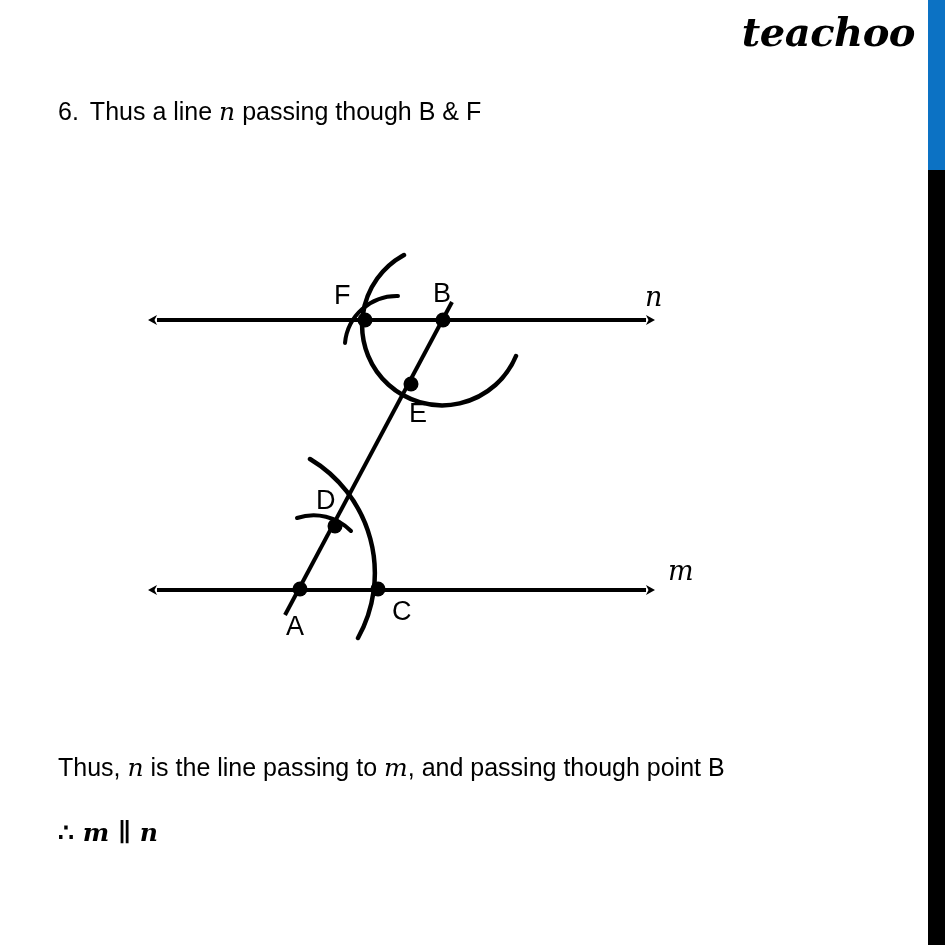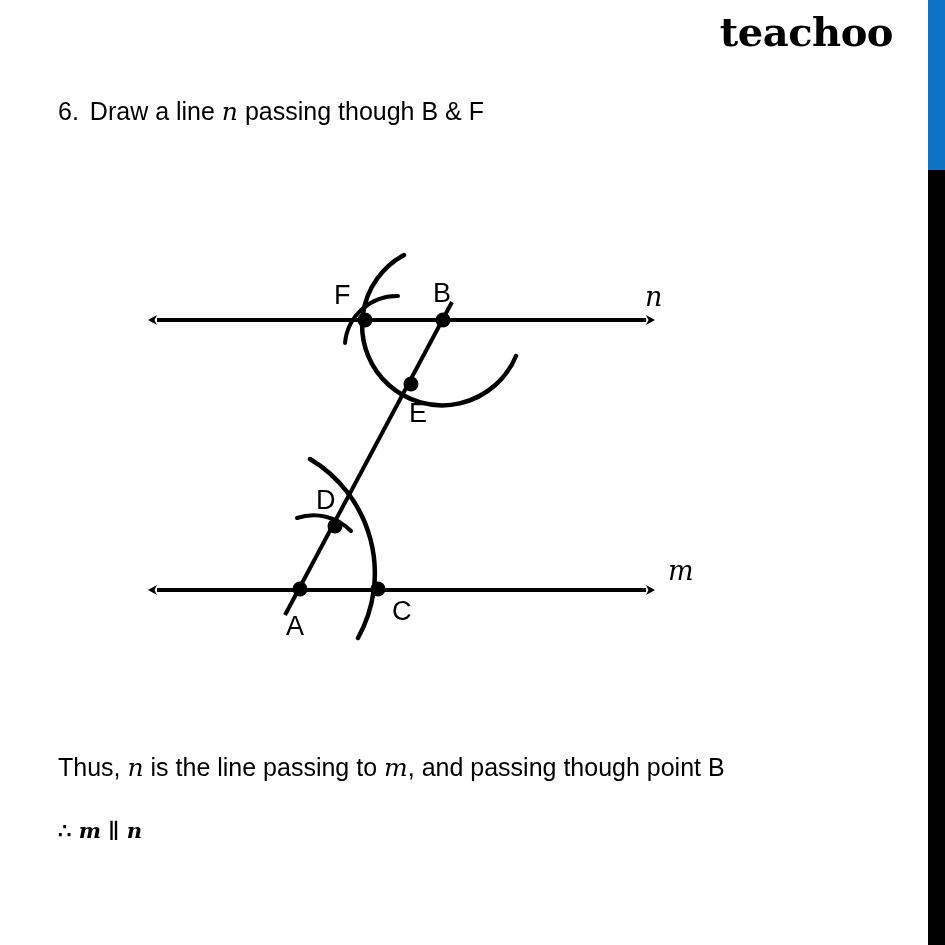--- a/index.html
+++ b/index.html
@@ -36,22 +36,23 @@
     top: 170px;
     left: 0;
     width: 17px;
     height: 775px;
   }
 
   
   #brand {
     position: absolute;
     top: 12px;
-    right: 52px;
+    right: 30px;
     font-family: "DejaVu Serif", serif;
+    font-style: italic;
     font-weight: bold;
     font-size: 40px;
     letter-spacing: -0.5px;
     line-height: 1;
     color: #000000;
     white-space: nowrap;
   }
 
   
   #question {
@@ -99,21 +100,21 @@
     left: 58px;
     top: 752px;
     font-size: 25px;
     line-height: 1.2;
     white-space: nowrap;
   }
   #conclusion-symbolic {
     position: absolute;
     left: 58px;
     top: 818px;
-    font-size: 21px;
+    font-size: 25px;
     line-height: 1.2;
     white-space: nowrap;
     font-family: "DejaVu Serif", serif;
     font-weight: bold;
     font-style: italic;
     text-align: center;
   }
   #conclusion-symbolic .upright {
     font-style: normal;
   }
@@ -121,21 +122,21 @@
 </head>
 <body>
 
 <div id="edge-bars">
   <div id="edge-bar-blue" style="background: rgb(12, 114, 196);"></div>
   <div id="edge-bar-black" style="background: rgb(0, 0, 0);"></div>
 </div>
 
 <div id="brand">teachoo</div>
 
-<div id="question"><span class="num">6.</span><span>Draw a line </span><span class="mathvar">n</span><span> passing though B &amp; F</span></div>
+<div id="question"><span class="num">6.</span><span>Thus a line </span><span class="mathvar">n</span><span> passing though B &amp; F</span></div>
 
 <svg id="figure" viewBox="0 0 945 945">
   <defs>
     <marker id="arrowL" markerWidth="12" markerHeight="12" refX="10" refY="6" orient="auto" markerUnits="userSpaceOnUse">
       <path d="M10,1 L1,6 L10,11 L7.5,6 Z" fill="#000"></path>
     </marker>
     <marker id="arrowR" markerWidth="12" markerHeight="12" refX="2" refY="6" orient="auto" markerUnits="userSpaceOnUse">
       <path d="M2,1 L11,6 L2,11 L4.5,6 Z" fill="#000"></path>
     </marker>
   </defs>

